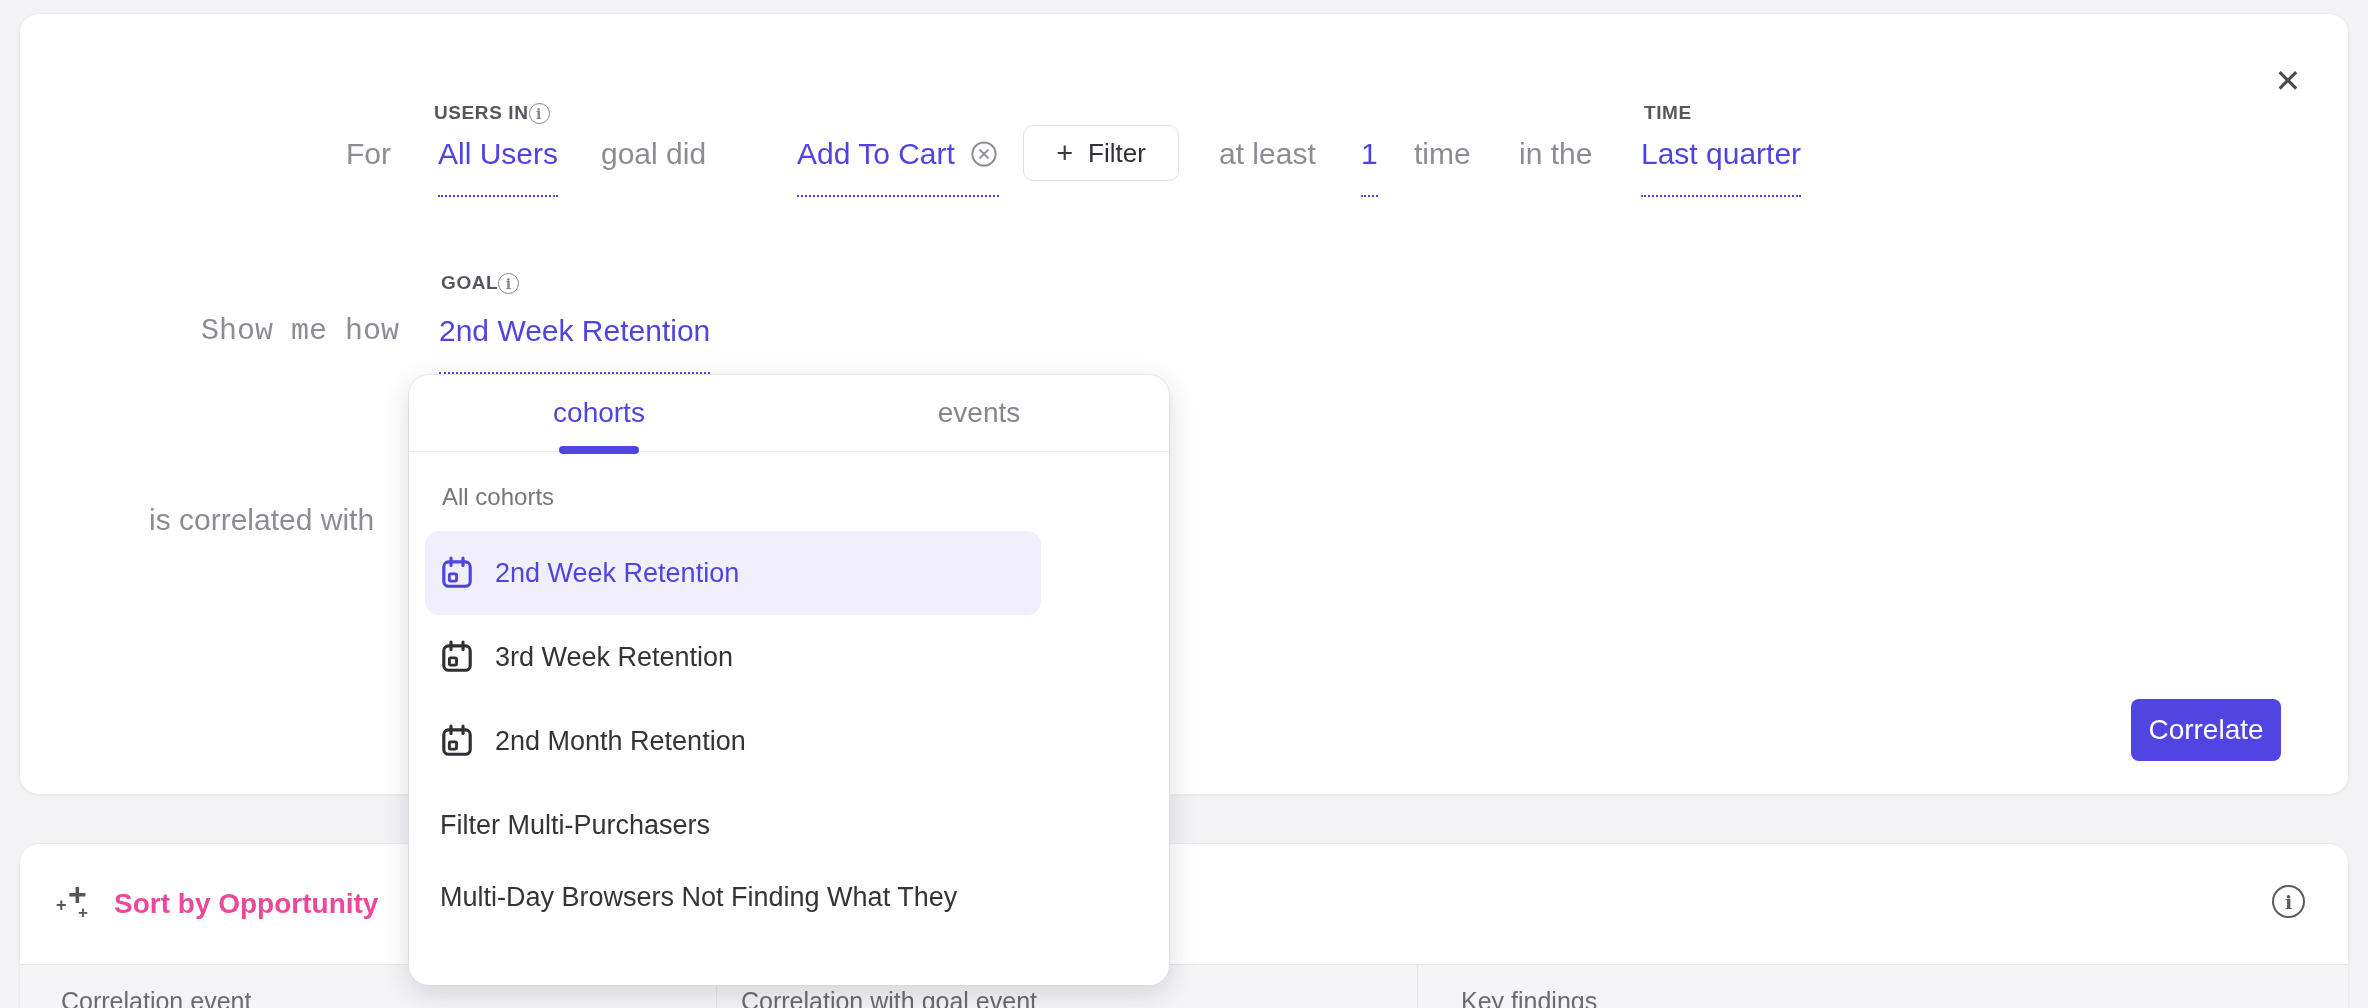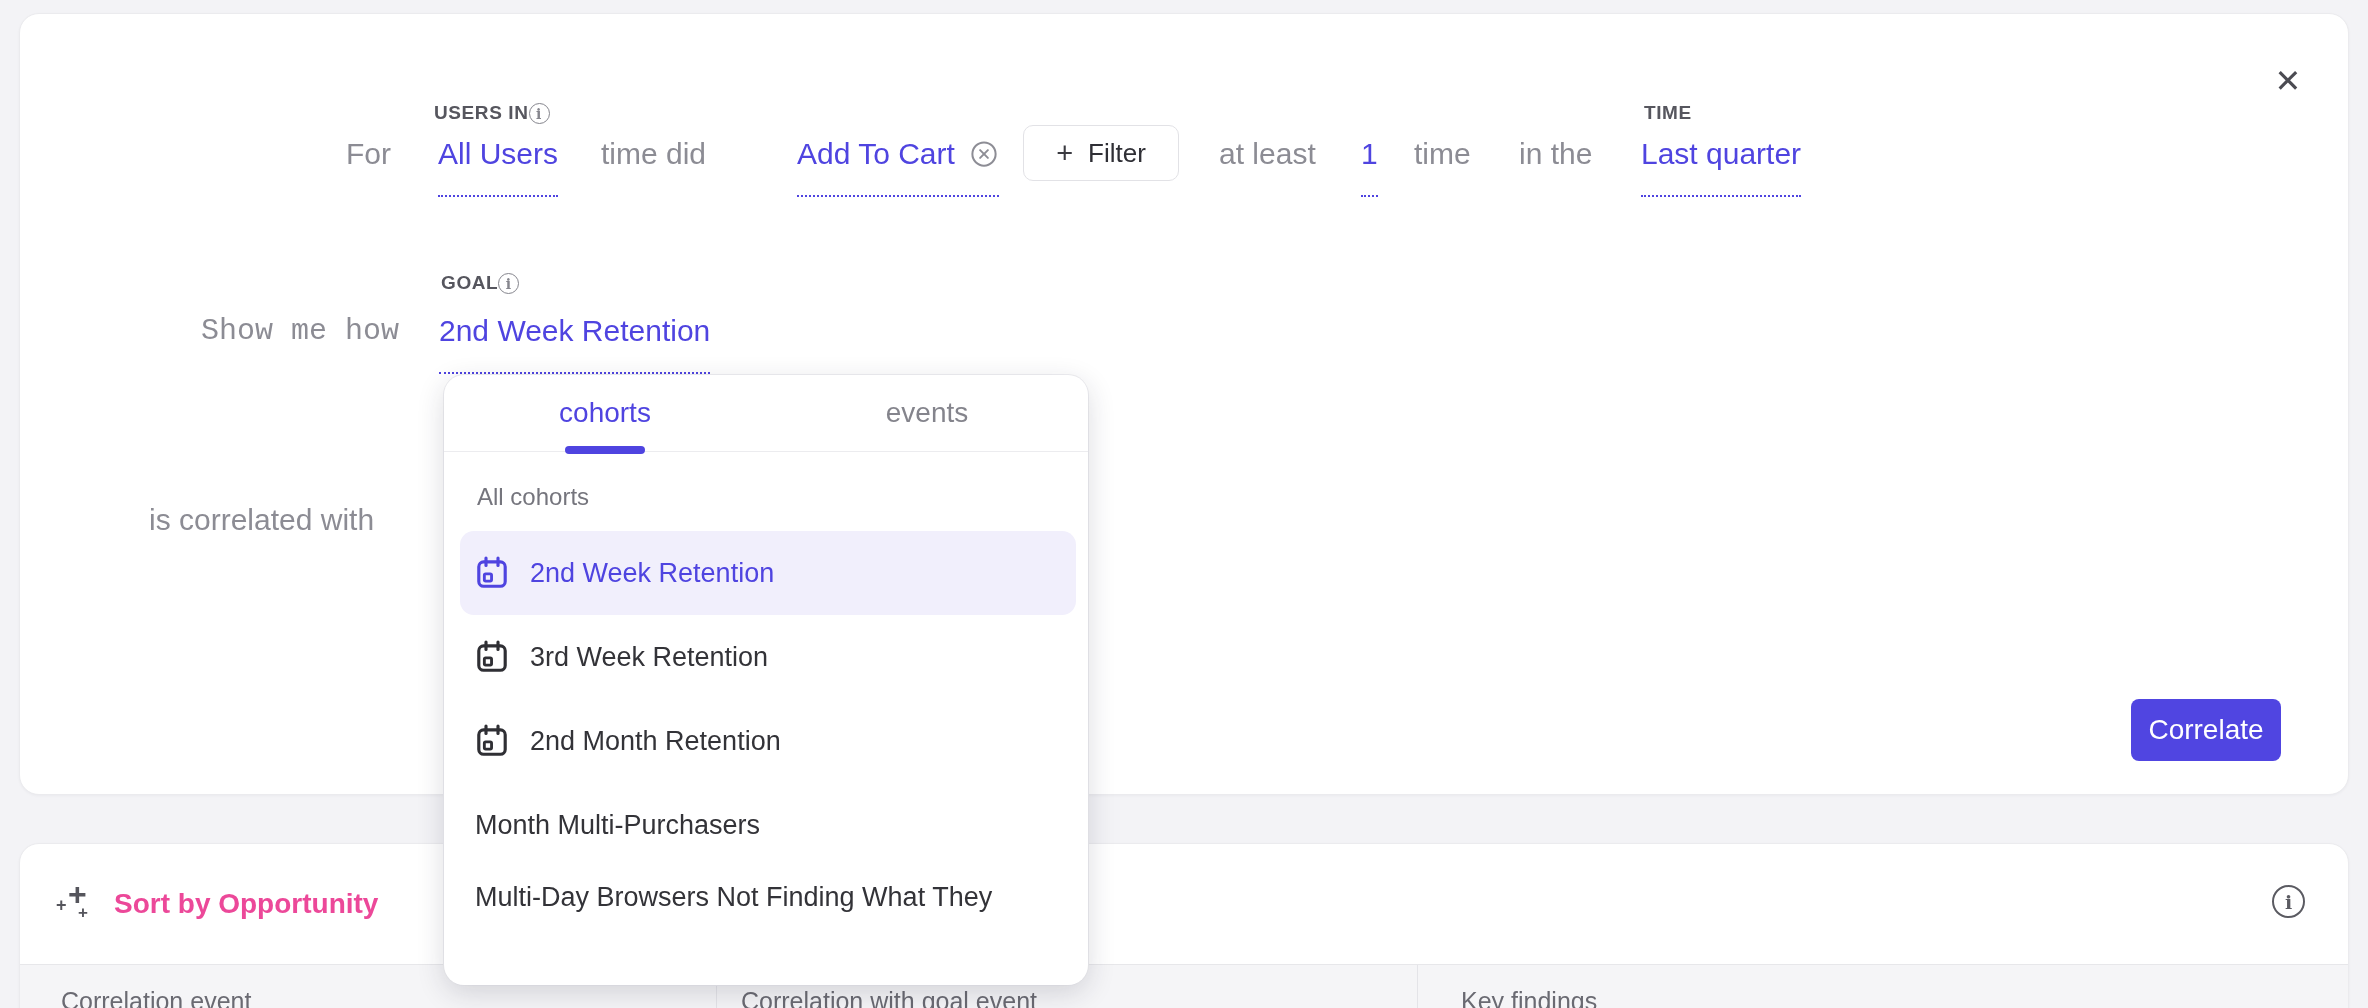--- a/index.html
+++ b/index.html
@@ -54,21 +54,21 @@
   #f-goal { left:419px; top:298px; }
   #w-correlated { left:129px; top:487px; }
 
   #btn-correlate { position:absolute; left:2111px; top:685px; width:150px; height:62px;
                    background:#5045e1; border:none; border-radius:8px; color:#fff;
                    font-size:28px; font-family:inherit; display:flex; align-items:center;
                    justify-content:center; cursor:pointer; }
 
   
   #dropdown {
-    position:absolute; left:444px; top:375px; width:644px; height:610px;
+    position:absolute; left:409px; top:375px; width:760px; height:610px;
     background:#fff; border-radius:20px; overflow:hidden; z-index:10;
     box-shadow:0 8px 28px rgba(30,30,55,.16), 0 0 0 1px #f0f0f3;
     text-align:right;
   }
   .tabs { display:flex; height:77px; border-bottom:1px solid #ececef; }
   .tab { flex:1; position:relative; display:flex; align-items:center; justify-content:center;
          font-size:28px; color:#84848c; cursor:pointer; }
   .tab.active { color:#4f44e0; }
   .tab.active .tab-indicator { position:absolute; left:50%; transform:translateX(-50%);
          bottom:-3px; width:80px; height:8px; border-radius:4px; background:#4f44e0; }
@@ -118,21 +118,21 @@
 
 <section class="card" id="query-card">
 
   <div class="row1">
     <div class="field-label" id="lbl-users-in">
       <span>USERS IN</span>
       <span class="info-circle">i</span>
     </div>
     <span class="word" id="w-for">For</span>
     <span class="field" id="f-cohort">All Users</span>
-    <span class="word" id="w-thatdid">time did</span>
+    <span class="word" id="w-thatdid">goal did</span>
     <span class="field" id="f-event"><span>Add To Cart</span><svg width="30" height="30" viewBox="0 0 24 24">
           <circle cx="12" cy="12" r="9.3" fill="none" stroke="#8d8d95" stroke-width="1.6"></circle>
           <line x1="8.9" y1="8.9" x2="15.1" y2="15.1" stroke="#8d8d95" stroke-width="1.6" stroke-linecap="round"></line>
           <line x1="15.1" y1="8.9" x2="8.9" y2="15.1" stroke="#8d8d95" stroke-width="1.6" stroke-linecap="round"></line>
         </svg></span>
     <button id="btn-filter">
       <span class="plus">+</span>
       <span>Filter</span>
     </button>
     <span class="word" id="w-atleast">at least</span>
@@ -201,19 +201,19 @@
         </svg>
       <span>3rd Week Retention</span>
     </div>
     <div class="item">
       <svg class="cal" viewBox="0 0 24 24">
           <use href="#cal-icon"></use>
         </svg>
       <span>2nd Month Retention</span>
     </div>
     <div class="item noicon">
-      <span>Month Multi-Purchasers</span>
+      <span>Filter Multi-Purchasers</span>
     </div>
     <div class="item noicon clipped">
       <span>Multi-Day Browsers Not Finding What They</span>
     </div>
   </div>
 </div>
 
 </body></html>

